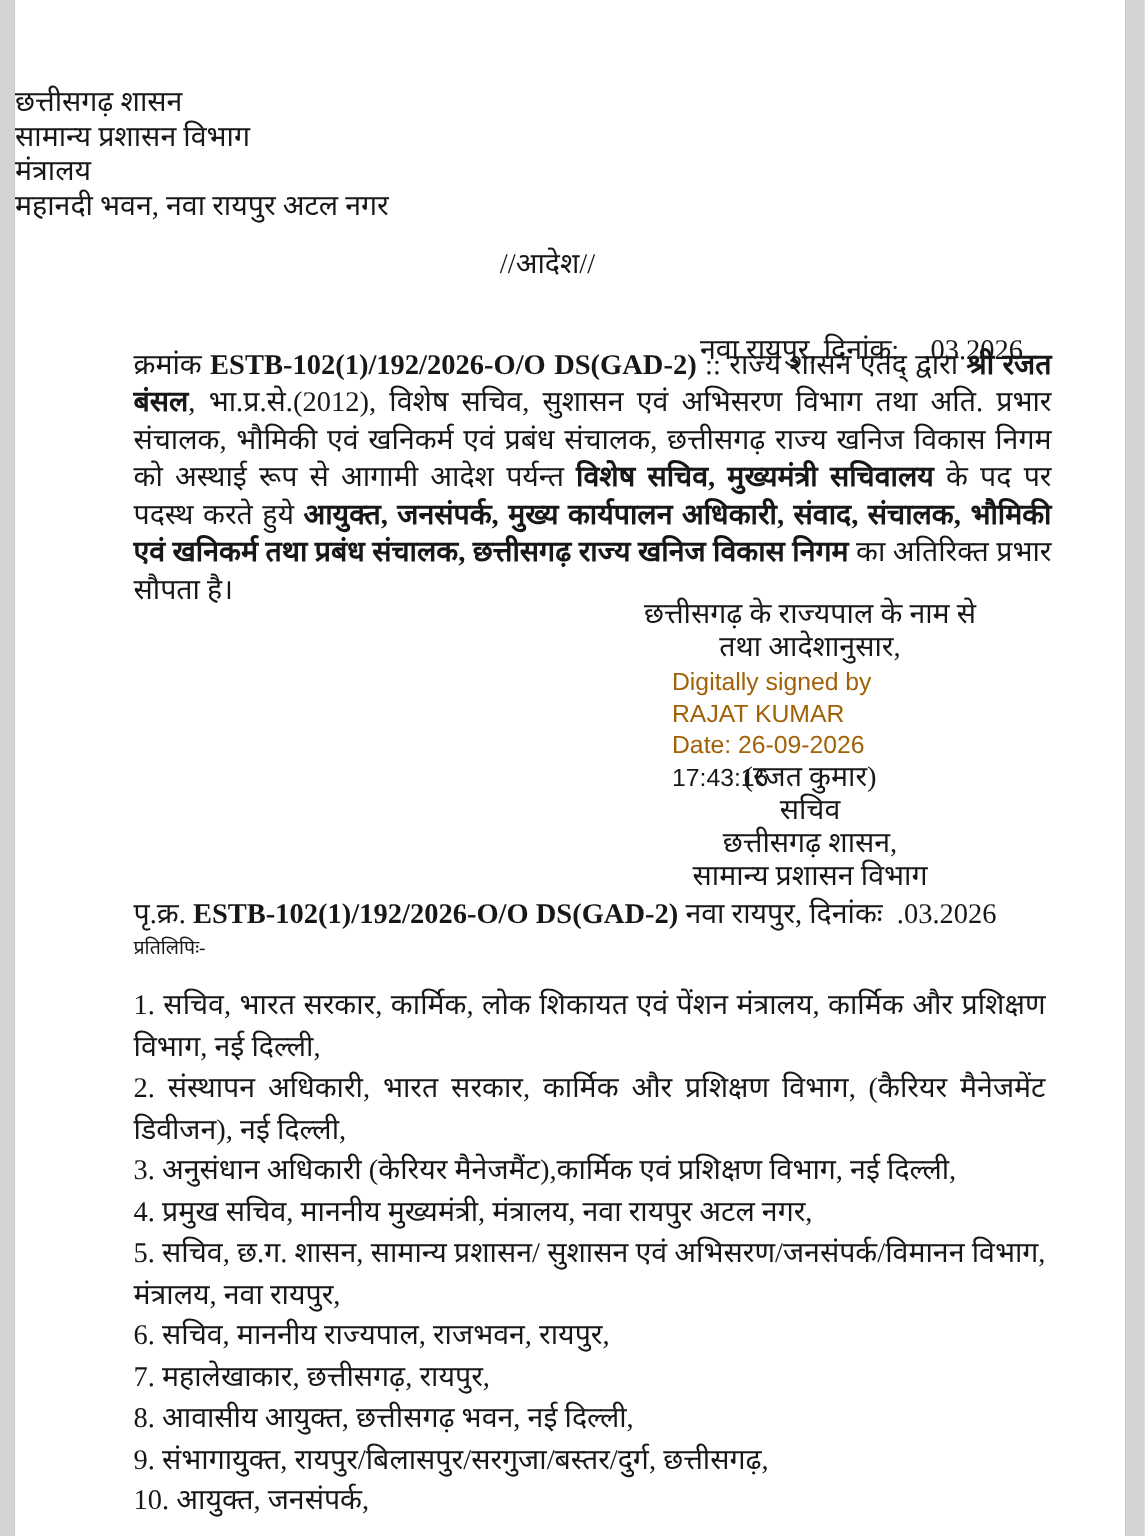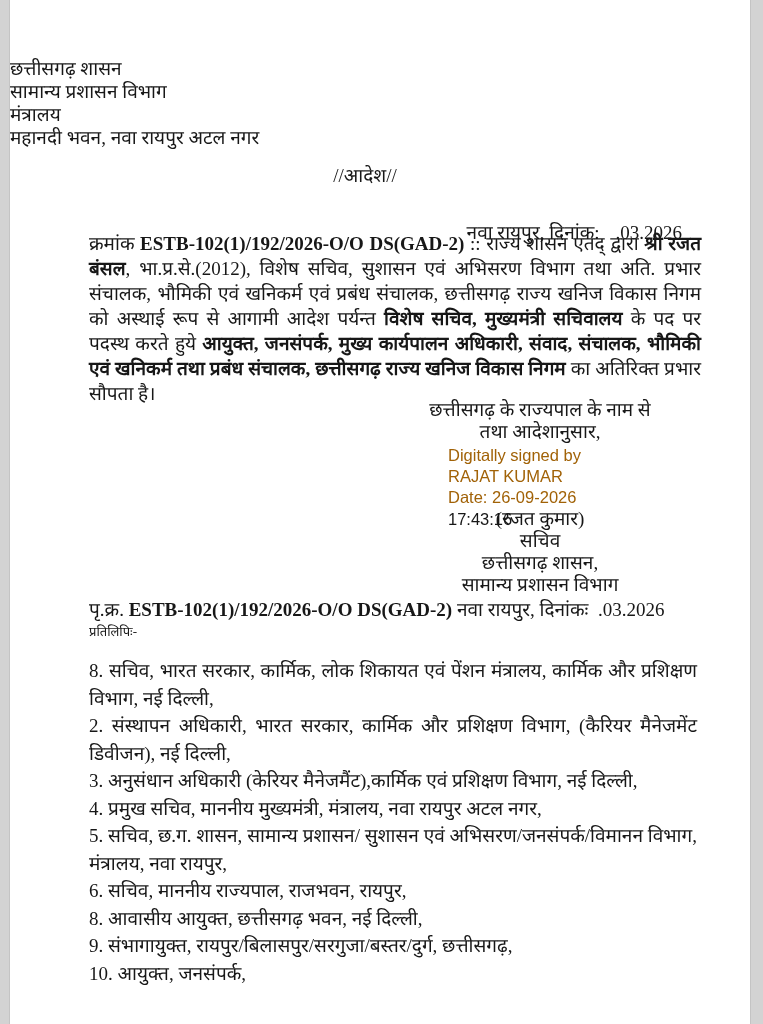--- a/index.html
+++ b/index.html
@@ -164,24 +164,25 @@
     <div>सचिव</div>
     <div>छत्तीसगढ़ शासन,</div>
     <div>सामान्य प्रशासन विभाग</div>
   </div>
 
   <div class="endorsement dev"><span>पृ.क्र. </span><span class="b">ESTB-102(1)/192/2026-O/O DS(GAD-2)</span><span> नवा रायपुर, दिनांकः  .03.2026</span></div>
 
   <div class="copy-label dev">प्रतिलिपिः-</div>
 
   <div class="copy-list dev">
-      <div class="copy-item">8. सचिव, भारत सरकार, कार्मिक, लोक शिकायत एवं पेंशन मंत्रालय, कार्मिक और प्रशिक्षण विभाग, नई दिल्ली,</div>
+      <div class="copy-item">1. सचिव, भारत सरकार, कार्मिक, लोक शिकायत एवं पेंशन मंत्रालय, कार्मिक और प्रशिक्षण विभाग, नई दिल्ली,</div>
       <div class="copy-item">2. संस्थापन अधिकारी, भारत सरकार, कार्मिक और प्रशिक्षण विभाग, (कैरियर मैनेजमेंट डिवीजन), नई दिल्ली,</div>
       <div class="copy-item">3. अनुसंधान अधिकारी (केरियर मैनेजमैंट),कार्मिक एवं प्रशिक्षण विभाग, नई दिल्ली,</div>
       <div class="copy-item">4. प्रमुख सचिव, माननीय मुख्यमंत्री, मंत्रालय, नवा रायपुर अटल नगर,</div>
       <div class="copy-item">5. सचिव, छ.ग. शासन, सामान्य प्रशासन/ सुशासन एवं अभिसरण/जनसंपर्क/विमानन विभाग, मंत्रालय, नवा रायपुर,</div>
       <div class="copy-item">6. सचिव, माननीय राज्यपाल, राजभवन, रायपुर,</div>
+      <div class="copy-item">7. महालेखाकार, छत्तीसगढ़, रायपुर,</div>
       <div class="copy-item">8. आवासीय आयुक्त, छत्तीसगढ़ भवन, नई दिल्ली,</div>
       <div class="copy-item">9. संभागायुक्त, रायपुर/बिलासपुर/सरगुजा/बस्तर/दुर्ग, छत्तीसगढ़,</div>
       <div class="copy-item">10. आयुक्त, जनसंपर्क,</div>
     </div>
 
 </div>
 
 </body></html>

